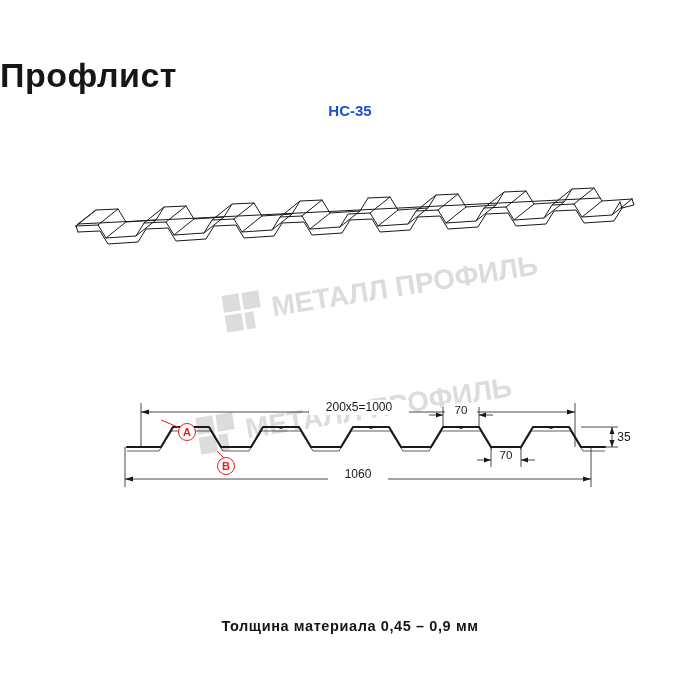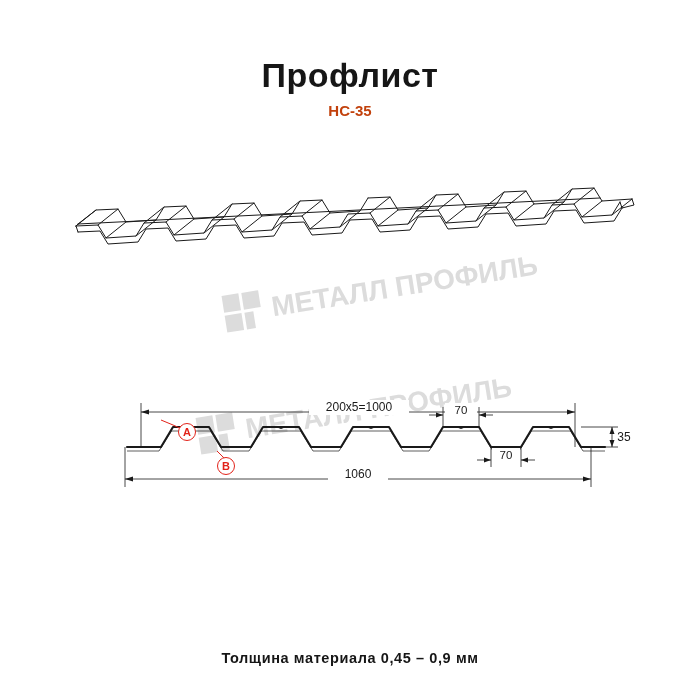--- a/index.html
+++ b/index.html
@@ -17,35 +17,35 @@
   }
   .page {
     position: absolute;
     inset: 0;
   }
   .title {
     position: absolute;
     top: 56px;
     left: 0;
     right: 0;
-    text-align: center;
+    text-align: left;
     font-size: 34px;
     font-weight: bold;
     letter-spacing: 0.5px;
     color: #161616;
   }
   .subtitle {
     position: absolute;
     top: 102px;
     left: 0;
     right: 0;
     text-align: center;
     font-size: 15px;
     font-weight: bold;
-    color: #c2410c;
+    color: #1d4ed8;
   }
   .iso-wrap {
     position: absolute;
     top: 180px;
     left: 60px;
     width: 580px;
     height: 130px;
   }
   .profile-wrap {
     position: absolute;
@@ -57,21 +57,20 @@
   .footer {
     position: absolute;
     top: 618px;
     left: 0;
     right: 0;
     text-align: center;
     font-size: 14.5px;
     font-weight: bold;
     letter-spacing: 0.6px;
     color: #161616;
-    margin-top: 32px;
   }
   .watermark {
     position: absolute;
     pointer-events: none;
     user-select: none;
   }
   .wm1 {
     left: 222px;
     top: 256px;
     width: 330px;

